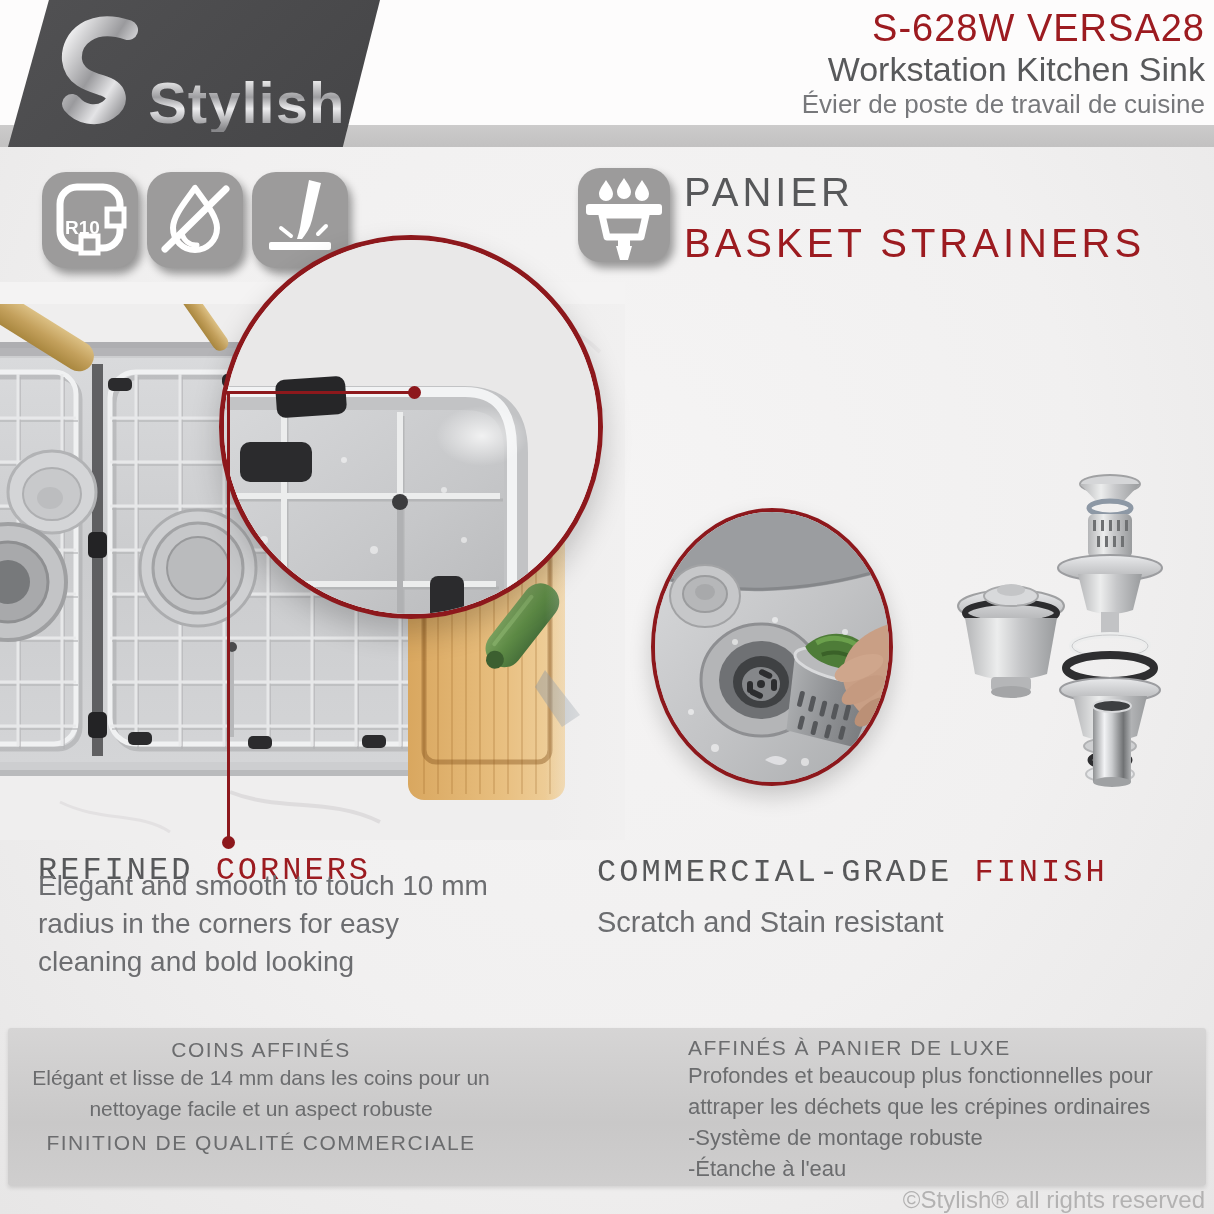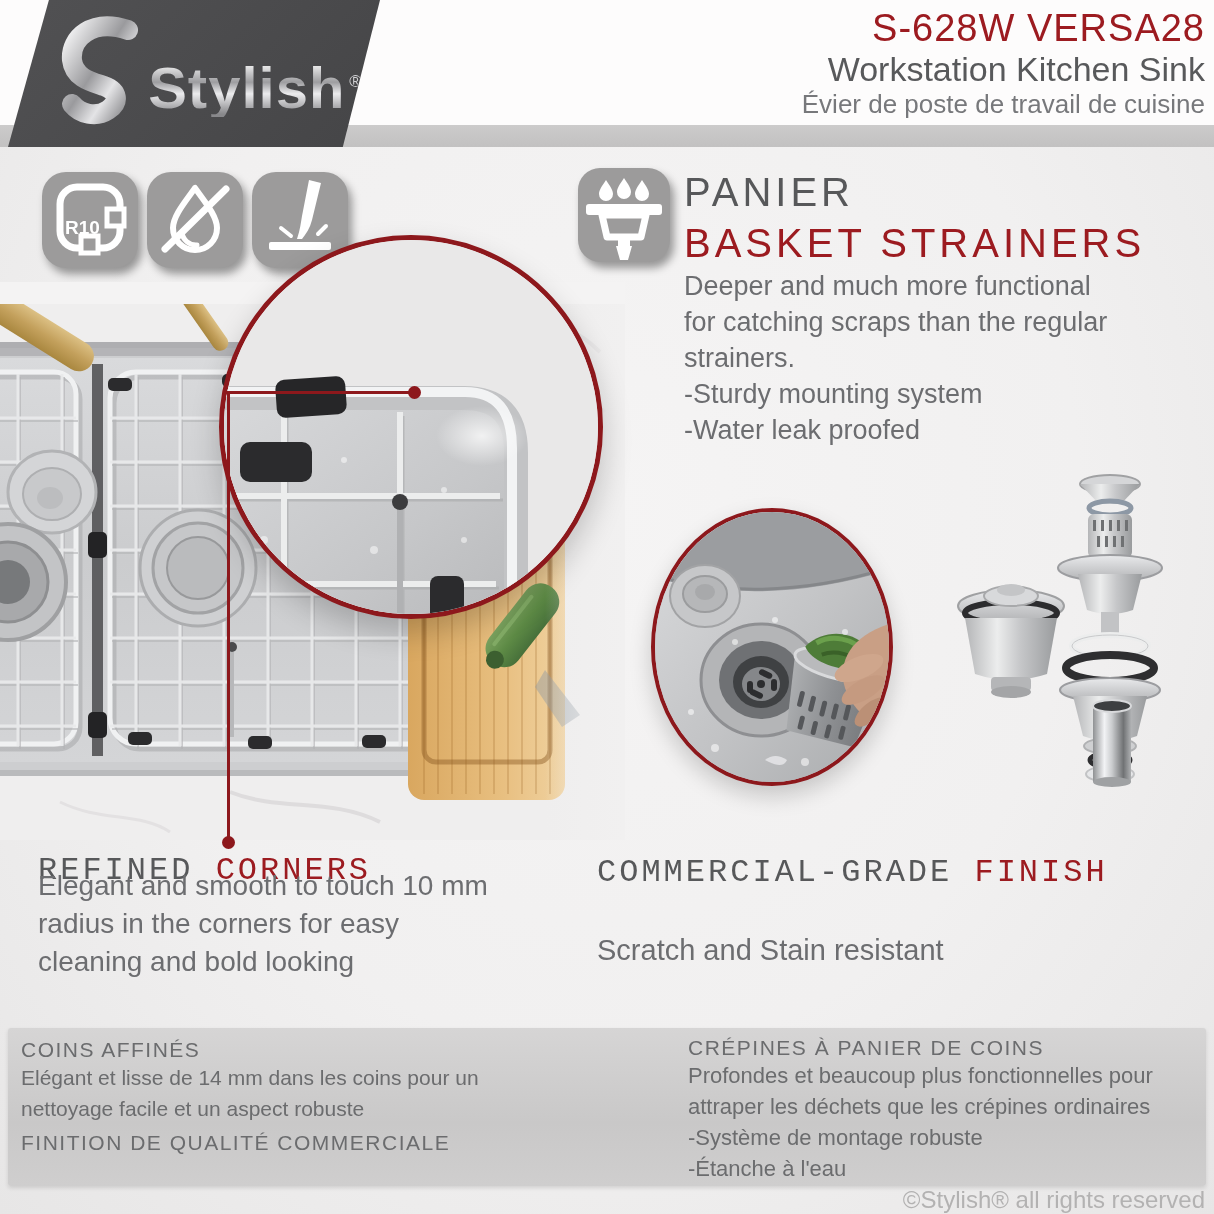--- a/index.html
+++ b/index.html
@@ -11,21 +11,21 @@
   .abs{position:absolute;}
 
   
   .hdr-strip{left:0;top:125px;width:1214px;height:22px;
     background:linear-gradient(180deg,#cccbcb,#c2c1c1);}
   .hdr-white{left:0;top:0;width:1214px;height:125px;background:#fdfcfc;}
   .logo-plate{left:8px;top:0;width:372px;height:147px;
     background:linear-gradient(135deg,#515153,#454547);
     clip-path:polygon(11% 0,100% 0,90% 100%,0% 100%);
     display:flex;align-items:center;justify-content:center;}
-  .logo-inner{display:flex;align-items:center;margin-left:26px;}
+  .logo-inner{display:flex;align-items:flex-end;margin-left:26px;}
   .logo-word{font-size:58px;line-height:1;margin-top:28px;letter-spacing:1px;
     background:linear-gradient(180deg,#fafafa 5%,#9d9da0 40%,#ececee 60%,#88888b 95%);
     -webkit-background-clip:text;background-clip:text;color:transparent;font-weight:bold;}
   .logo-reg{font-size:17px;color:#cfcfd1;margin:16px 0 0 4px;}
   .title-block{right:9px;top:8px;text-align:right;}
   .t-model{font-size:38px;letter-spacing:1px;color:#9c1b20;line-height:1.1;}
   .t-en{font-size:34px;color:#58595b;line-height:1.15;}
   .t-fr{font-size:26px;color:#77787b;line-height:1.2;}
 
   
@@ -39,21 +39,21 @@
   
   .h-lux{left:684px;top:170px;font-size:40px;letter-spacing:4px;color:#57585a;}
   .h-basket{left:684px;top:221px;font-size:40px;letter-spacing:4px;color:#9c1b20;white-space:nowrap;}
   .body-copy{color:#6c6d70;font-size:27px;line-height:36px;white-space:pre-line;}
   .strainer-copy{left:684px;top:268px;width:500px;}
   .sec-title{font-size:32px;letter-spacing:3px;white-space:nowrap;font-family:Liberation Mono, monospace;}
   .sec-title .g{color:#57585a;} .sec-title .r{color:#9c1b20;}
   #corners-title{left:38px;top:852px;}
   .corners-copy{left:38px;top:867px;width:500px;line-height:38px;font-size:28px;}
   #finish-title{left:597px;top:854px;}
-  .finish-copy{left:597px;top:904px;width:520px;font-size:29px;margin-top:28px;}
+  .finish-copy{left:597px;top:904px;width:520px;font-size:29px;}
 
   
   .sink-photo{left:0;top:282px;width:625px;height:558px;}
   .zoom-circle{left:219px;top:235px;width:374px;height:374px;border-radius:50%;
     border:5px solid #8d181c;overflow:hidden;background:#e9e8e8;
     box-shadow:0 14px 30px rgba(0,0,0,.20);}
   .drain-circle{left:651px;top:508px;width:234px;height:270px;border-radius:50%;
     border:4px solid #8d181c;overflow:hidden;background:#c4c5c7;
     box-shadow:0 10px 22px rgba(0,0,0,.18);}
   .parts-illu{left:915px;top:458px;width:260px;height:335px;}
@@ -63,21 +63,21 @@
   .v-line{left:227px;top:391px;width:3px;height:450px;background:#8d181c;}
   .dot{width:13px;height:13px;border-radius:50%;background:#8d181c;}
   #dot-corner{left:408px;top:386px;} #dot-text{left:222px;top:836px;}
 
   
   .foot-strip{left:8px;top:1028px;width:1198px;height:158px;border-radius:3px;
     background:linear-gradient(180deg,#d6d5d5 0%,#c9c8c8 60%,#cfcece 100%);
     box-shadow:0 2px 4px rgba(0,0,0,.12);}
   .fr-h{font-size:21px;letter-spacing:1.5px;color:#6b6c6e;}
   .fr-b{font-size:22px;line-height:31px;color:#6b6c6e;white-space:pre-line;}
-  .fr-left{left:21px;top:1038px;width:494px;text-align:left;}
+  .fr-left{left:14px;top:1038px;width:494px;text-align:center;}
   .fr-left .fr-b{font-size:21px;}
   .fr-gap{height:7px;}
   .fr-right{left:688px;top:1036px;width:512px;text-align:left;}
   .copyright{right:9px;top:1186px;font-size:24px;color:#b3b2b2;}
 </style>
 </head>
 <body>
 
 <div id="stage">
 
@@ -142,25 +142,20 @@
         <path d="M64,12 c-4,6 -7,10 -7,14 a7,7 0 0 0 14,0 c0,-4 -3,-8 -7,-14 Z"></path>
         <rect x="8" y="36" width="76" height="11" rx="3"></rect>
         <rect x="40" y="69" width="12" height="9"></rect>
         <path d="M38,78 h16 l-4,14 h-8 Z"></path>
       </g>
       <path d="M24,47 H68 L63,69 H29 Z" fill="none" stroke="#fff" stroke-width="7" stroke-linejoin="round"></path>
     </svg>
   </div>
   <div class="abs h-lux">PANIER</div>
   <div class="abs h-basket">BASKET STRAINERS</div>
-  <div class="abs body-copy strainer-copy">Deeper and much more functional
-for catching scraps than the  regular
-strainers.
--Sturdy mounting system
--Water leak proofed</div>
 
   <div class="abs sink-photo">
     <svg width="625" height="558" viewBox="0 0 625 558">
       <defs>
         <linearGradient id="steel" x1="0" y1="0" x2="0" y2="1">
           <stop offset="0" stop-color="#d9dadc"></stop>
             <stop offset=".5" stop-color="#cbccce"></stop>
             <stop offset="1" stop-color="#d4d5d7"></stop>
         </linearGradient>
         <linearGradient id="brass" x1="0" y1="0" x2="0" y2="1">
@@ -492,21 +487,21 @@
 
   <div class="abs foot-strip"></div>
   <div class="abs fr-left">
     <div class="fr-h">COINS AFFINÉS</div>
     <div class="fr-b">Elégant et lisse de 14 mm dans les coins pour un
 nettoyage facile et un aspect robuste</div>
     <div class="fr-gap"></div>
     <div class="fr-h">FINITION DE QUALITÉ COMMERCIALE</div>
   </div>
   <div class="abs fr-right">
-    <div class="fr-h">CRÉPINES À PANIER DE COINS</div>
+    <div class="fr-h">AFFINÉS À PANIER DE LUXE</div>
     <div class="fr-b">Profondes et beaucoup plus fonctionnelles pour
 attraper les déchets que les crépines ordinaires
 -Système de montage robuste
 -Étanche à l'eau</div>
   </div>
   <div class="abs copyright">©Stylish® all rights reserved</div>
 
 </div>
 
 </body></html>

